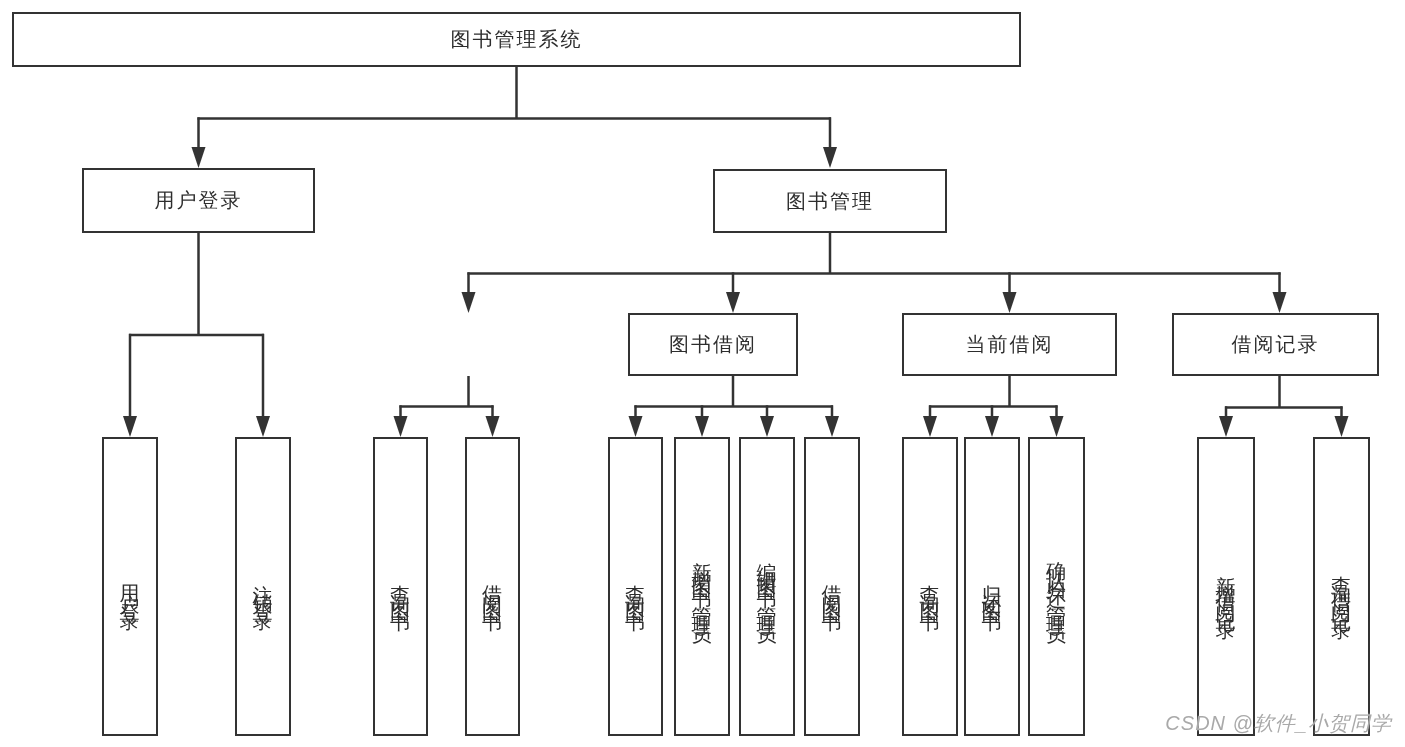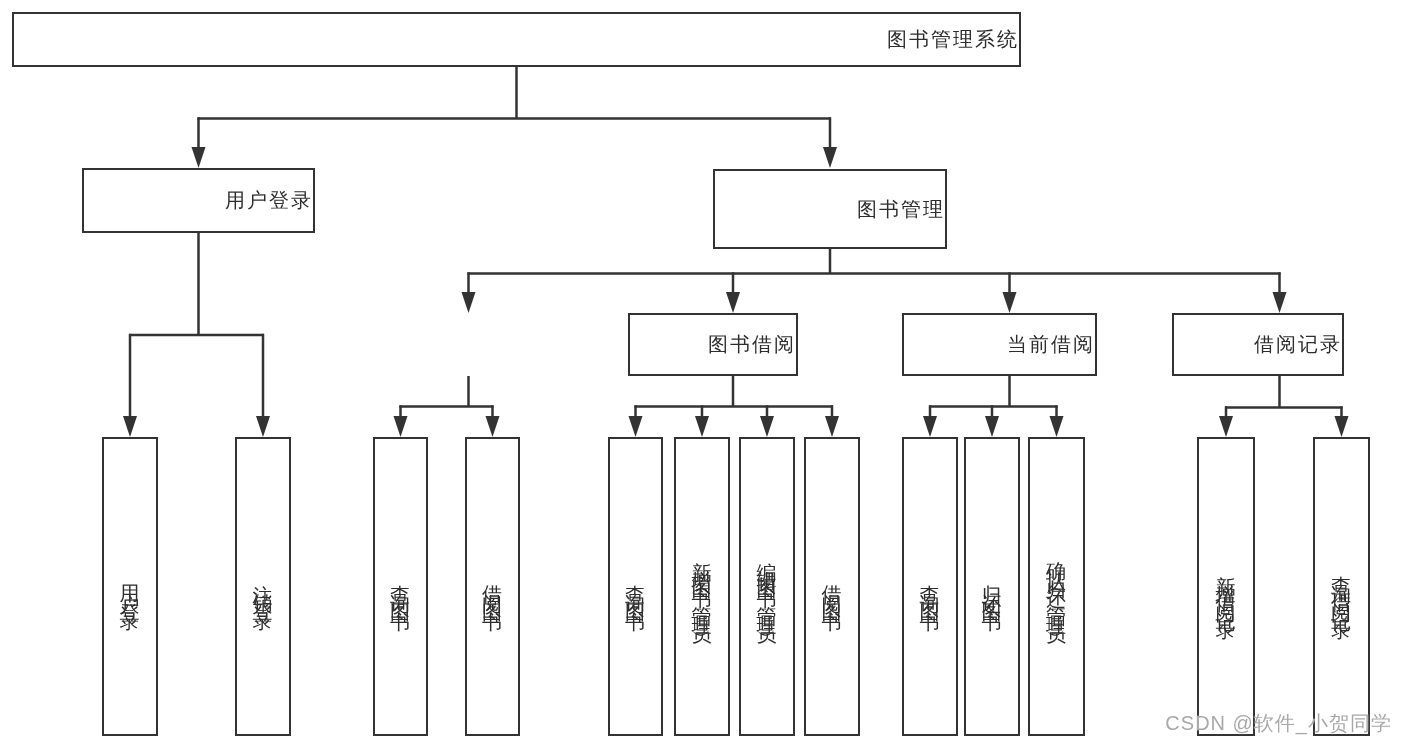--- a/index.html
+++ b/index.html
@@ -18,21 +18,21 @@
   }
   svg.connectors line { stroke: #333333; stroke-width: 2.5; }
   svg.connectors polygon { fill: #333333; stroke: none; }
   .hbox {
     position: absolute;
     box-sizing: border-box;
     border: 2.5px solid #333333;
     background: #ffffff;
     display: flex;
     align-items: center;
-    justify-content: flex-end;
+    justify-content: center;
   }
   .hbox span {
     font-size: 20px;
     letter-spacing: 2px;
     color: #2d2d2d;
     white-space: nowrap;
   }
   .vbox {
     position: absolute;
     box-sizing: border-box;
@@ -56,20 +56,21 @@
   .watermark {
     position: absolute;
     right: 13px;
     bottom: 10px;
     font-size: 20px;
     color: #a9a9a9;
     letter-spacing: 1px;
     text-shadow: 0 0 2px #ffffff;
     white-space: nowrap;
     z-index: 5;
+    font-style: italic;
   }
 </style>
 </head>
 <body>
 
 <div class="canvas">
 
   <svg class="connectors" viewBox="0 0 1405 747" xmlns="http://www.w3.org/2000/svg">
 
     <g>
@@ -146,31 +147,31 @@
     </g>
   </svg>
 
   <div class="hbox" style="left:12px; top:12px; width:1009px; height:55px;">
     <span>图书管理系统</span>
   </div>
 
   <div class="hbox" style="left:82px; top:168px; width:233px; height:65px;">
     <span>用户登录</span>
   </div>
-  <div class="hbox" style="left:713px; top:169px; width:234px; height:80px;">
+  <div class="hbox" style="left:713px; top:169px; width:234px; height:64px;">
     <span>图书管理</span>
   </div>
 
   <div class="hbox" style="left:628px; top:313px; width:170px; height:63px;">
     <span>图书借阅</span>
   </div>
-  <div class="hbox" style="left:902px; top:313px; width:195px; height:63px;">
+  <div class="hbox" style="left:902px; top:313px; width:215px; height:63px;">
     <span>当前借阅</span>
   </div>
-  <div class="hbox" style="left:1172px; top:313px; width:172px; height:63px;">
+  <div class="hbox" style="left:1172px; top:313px; width:207px; height:63px;">
     <span>借阅记录</span>
   </div>
 
   <div class="vbox" style="left:102px; width:56px;">
     <span>用户登录</span>
   </div>
   <div class="vbox" style="left:235px; width:56px;">
     <span>注销登录</span>
   </div>
   <div class="vbox" style="left:373px; width:55px;">

